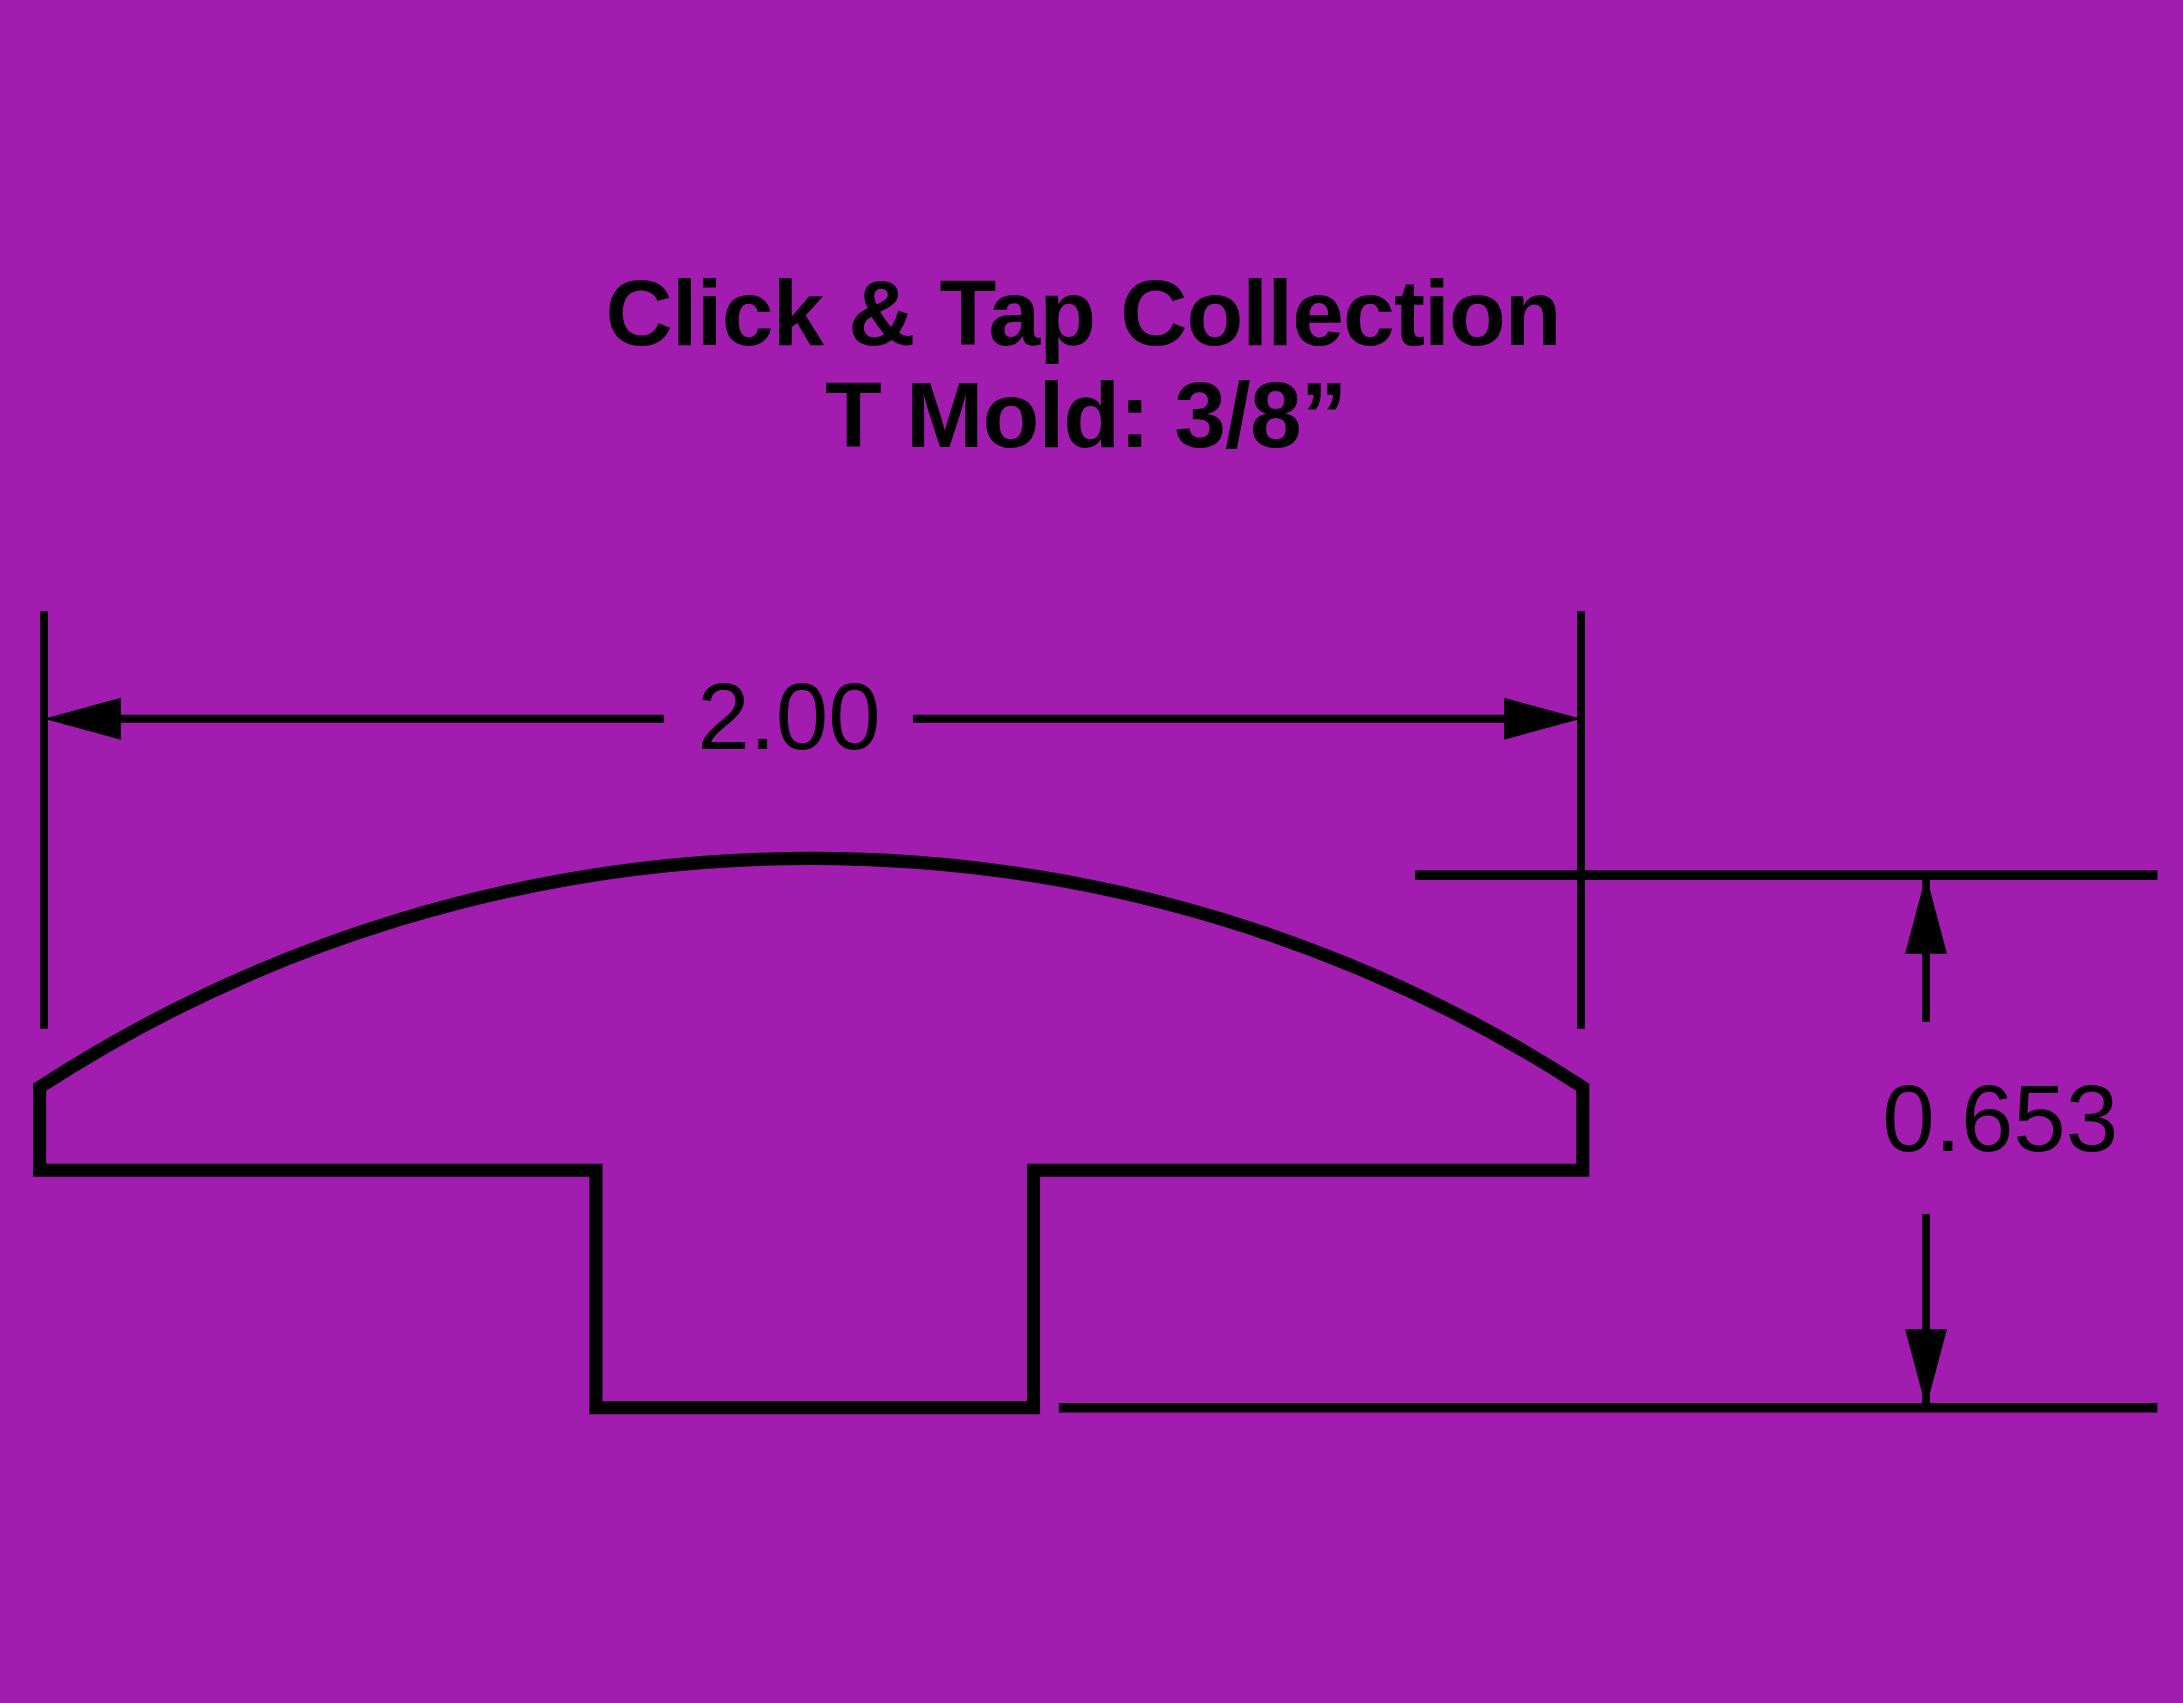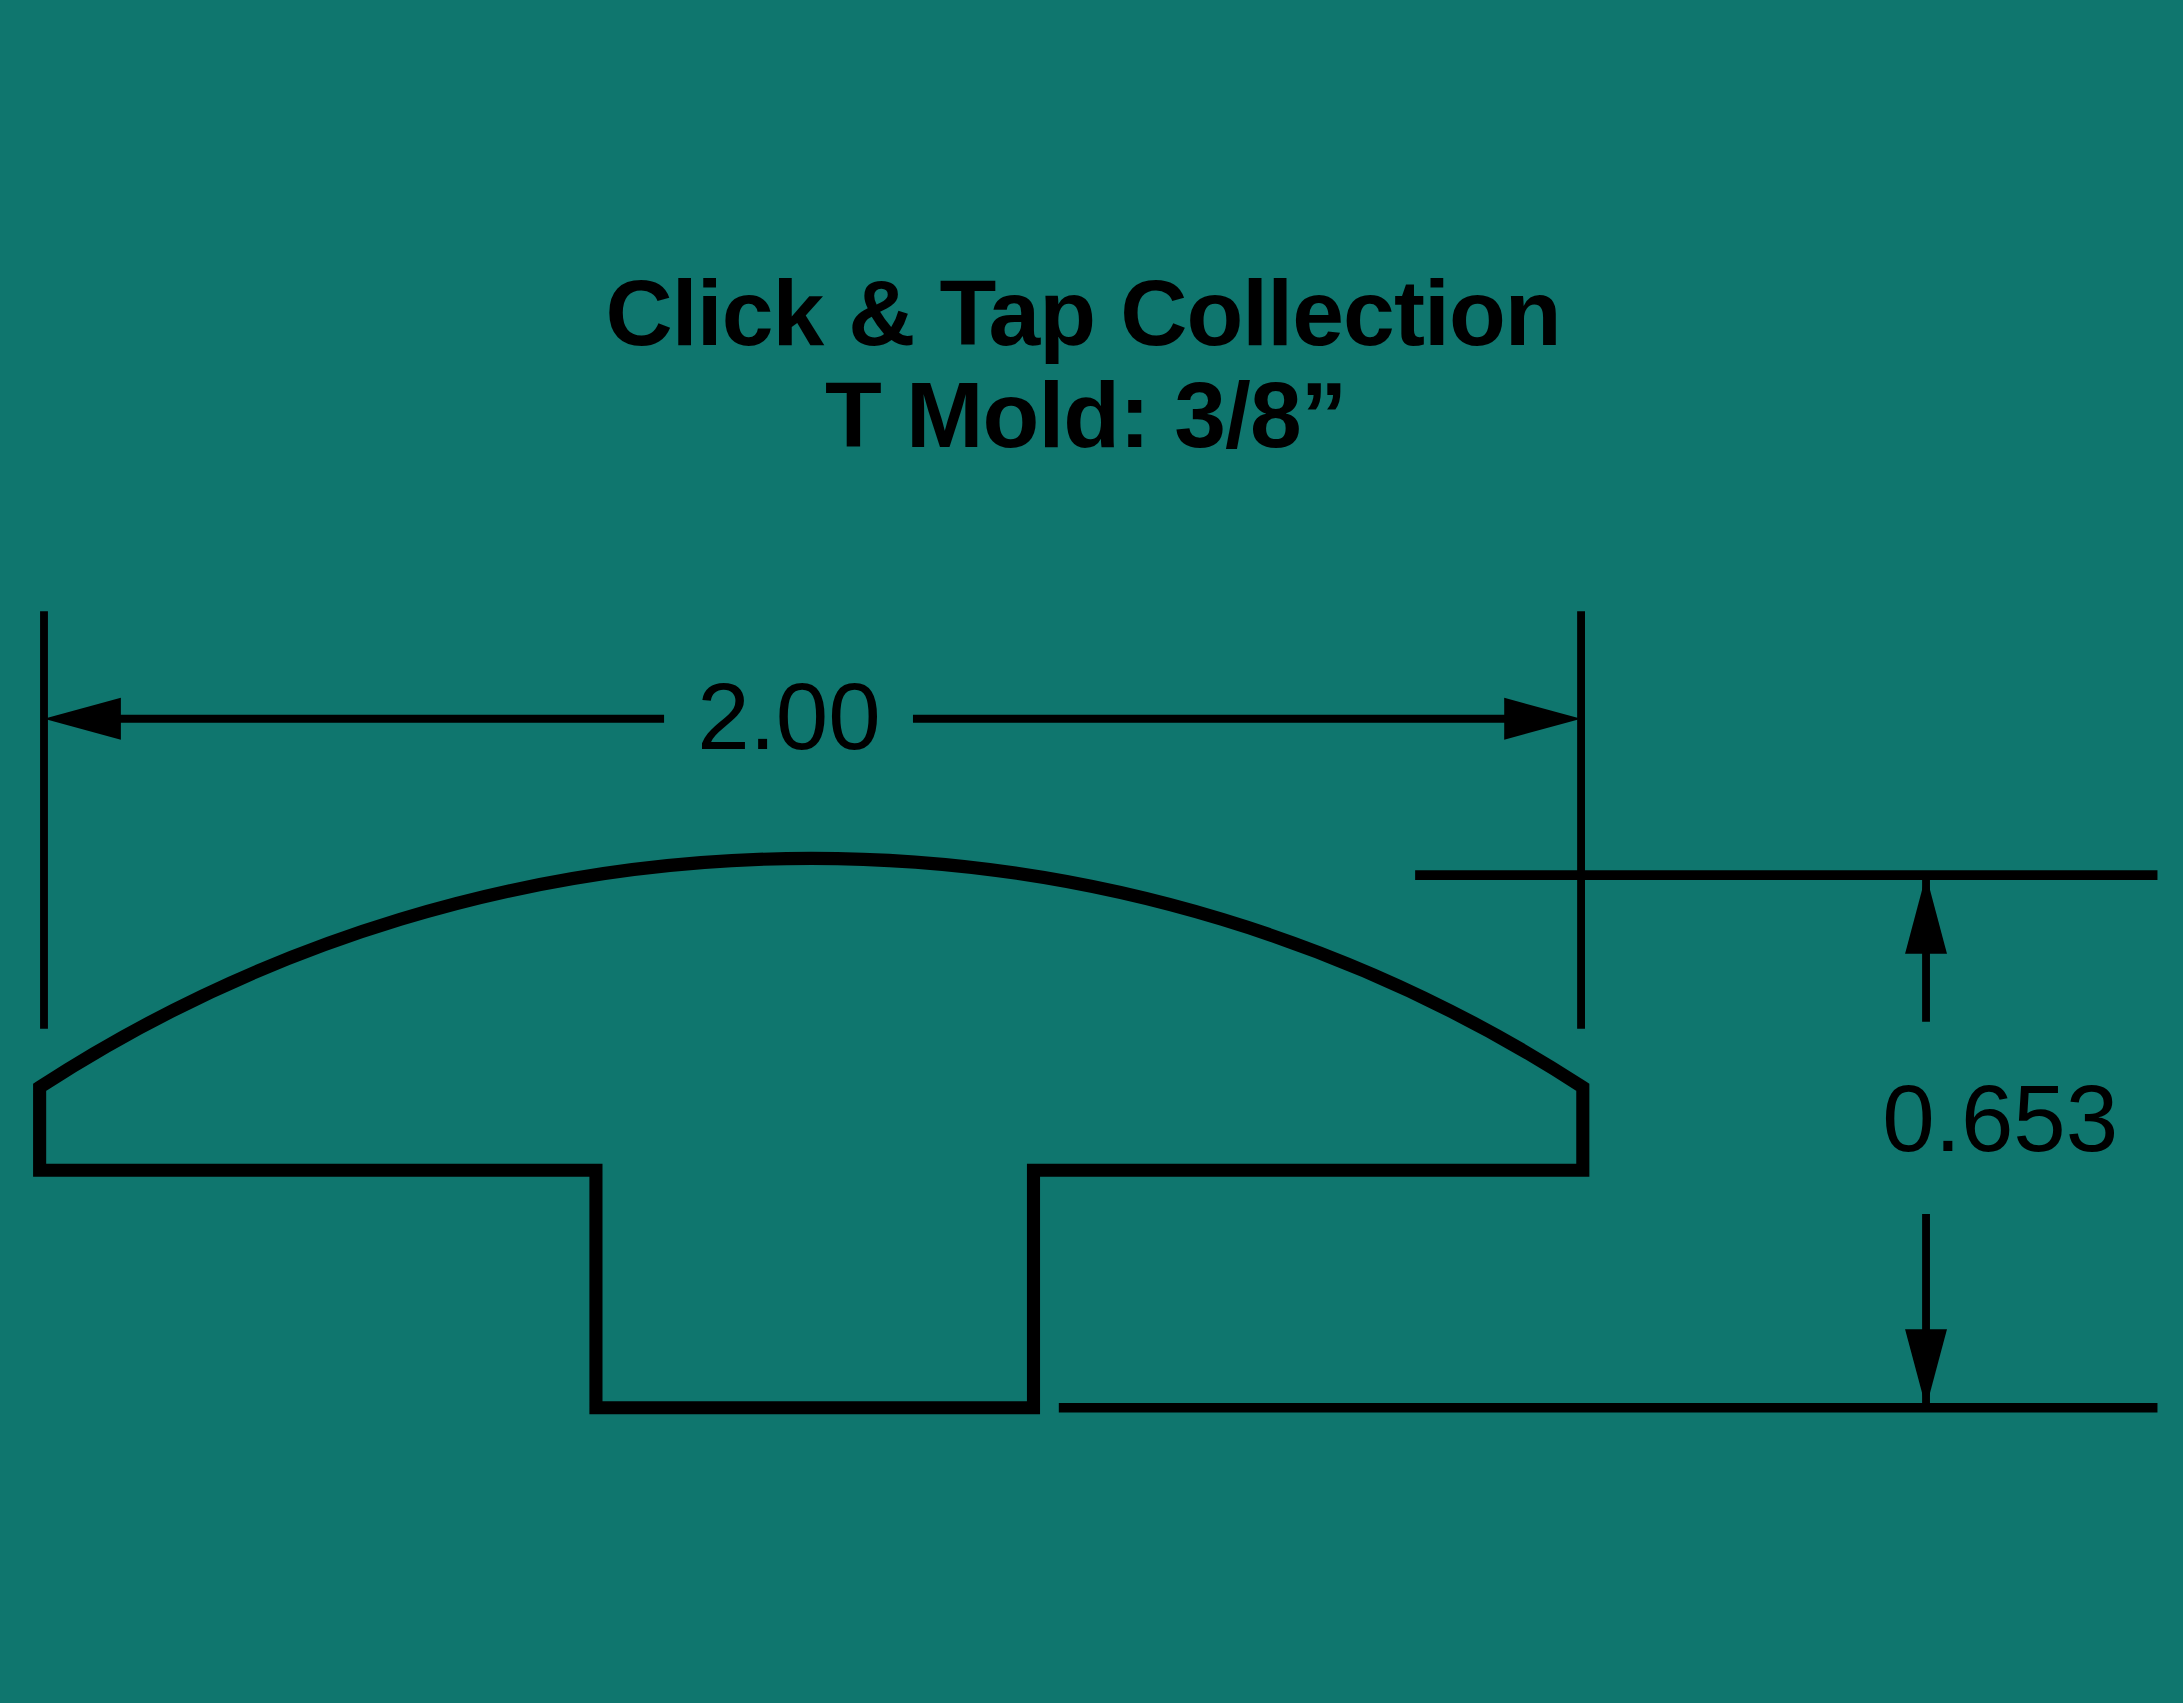--- a/index.html
+++ b/index.html
@@ -11,21 +11,21 @@
     width: 2184px;
     height: 1703px;
     font-family: "Liberation Sans", sans-serif;
     color: #000000;
     overflow: hidden;
   }
   #sheet {
     position: relative;
     width: 2184px;
     height: 1703px;
-    background: #0f766e;
+    background: #a21caf;
   }
   #title-block {
     position: absolute;
     left: 0;
     top: 262px;
     width: 2175px;
     text-align: center;
     pointer-events: none;
   }
   .title-line {

